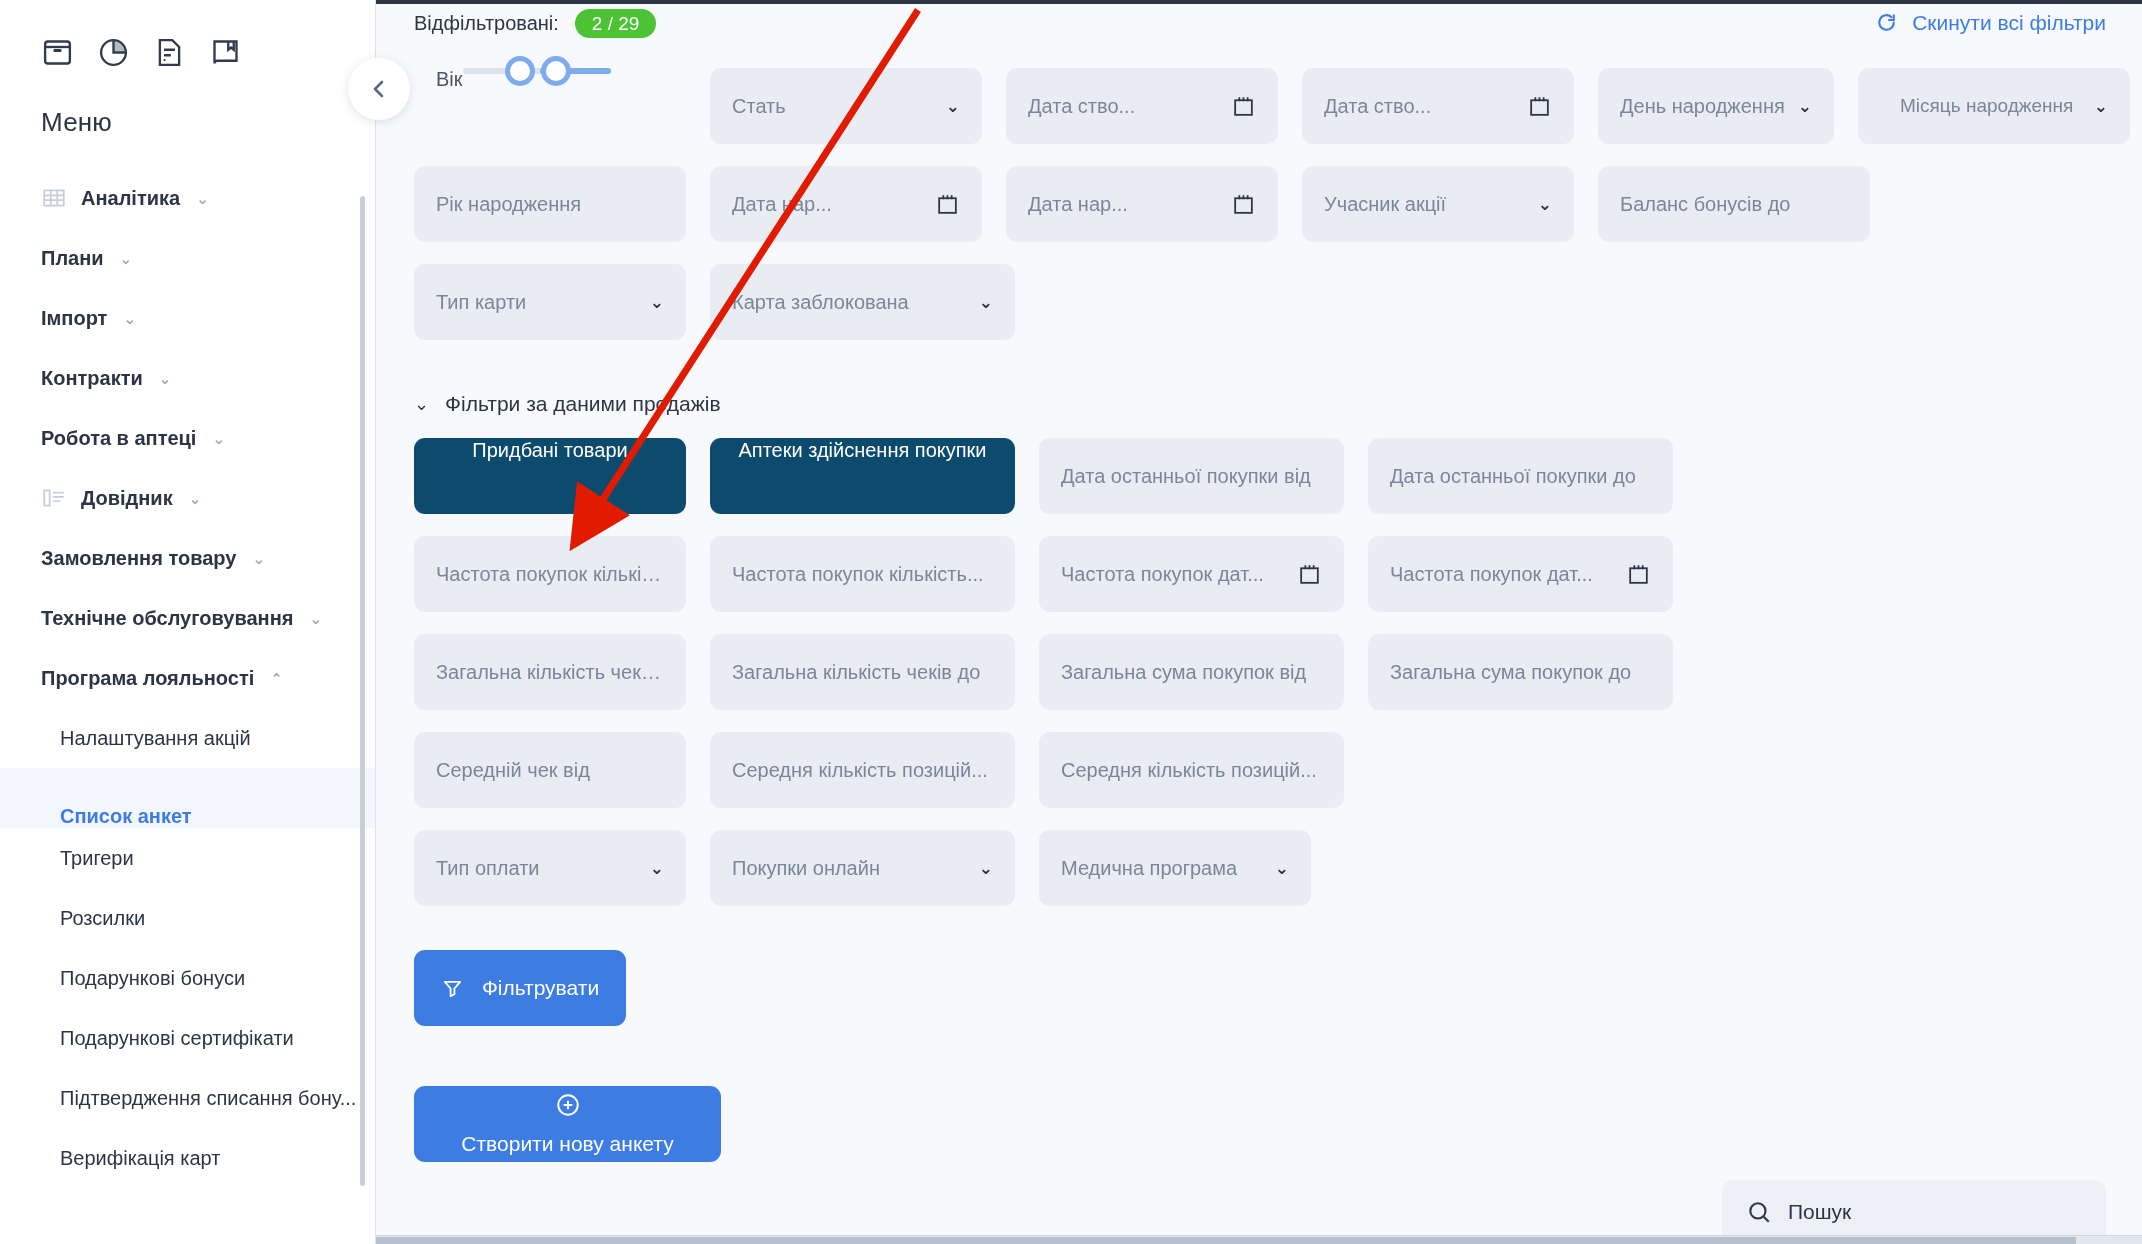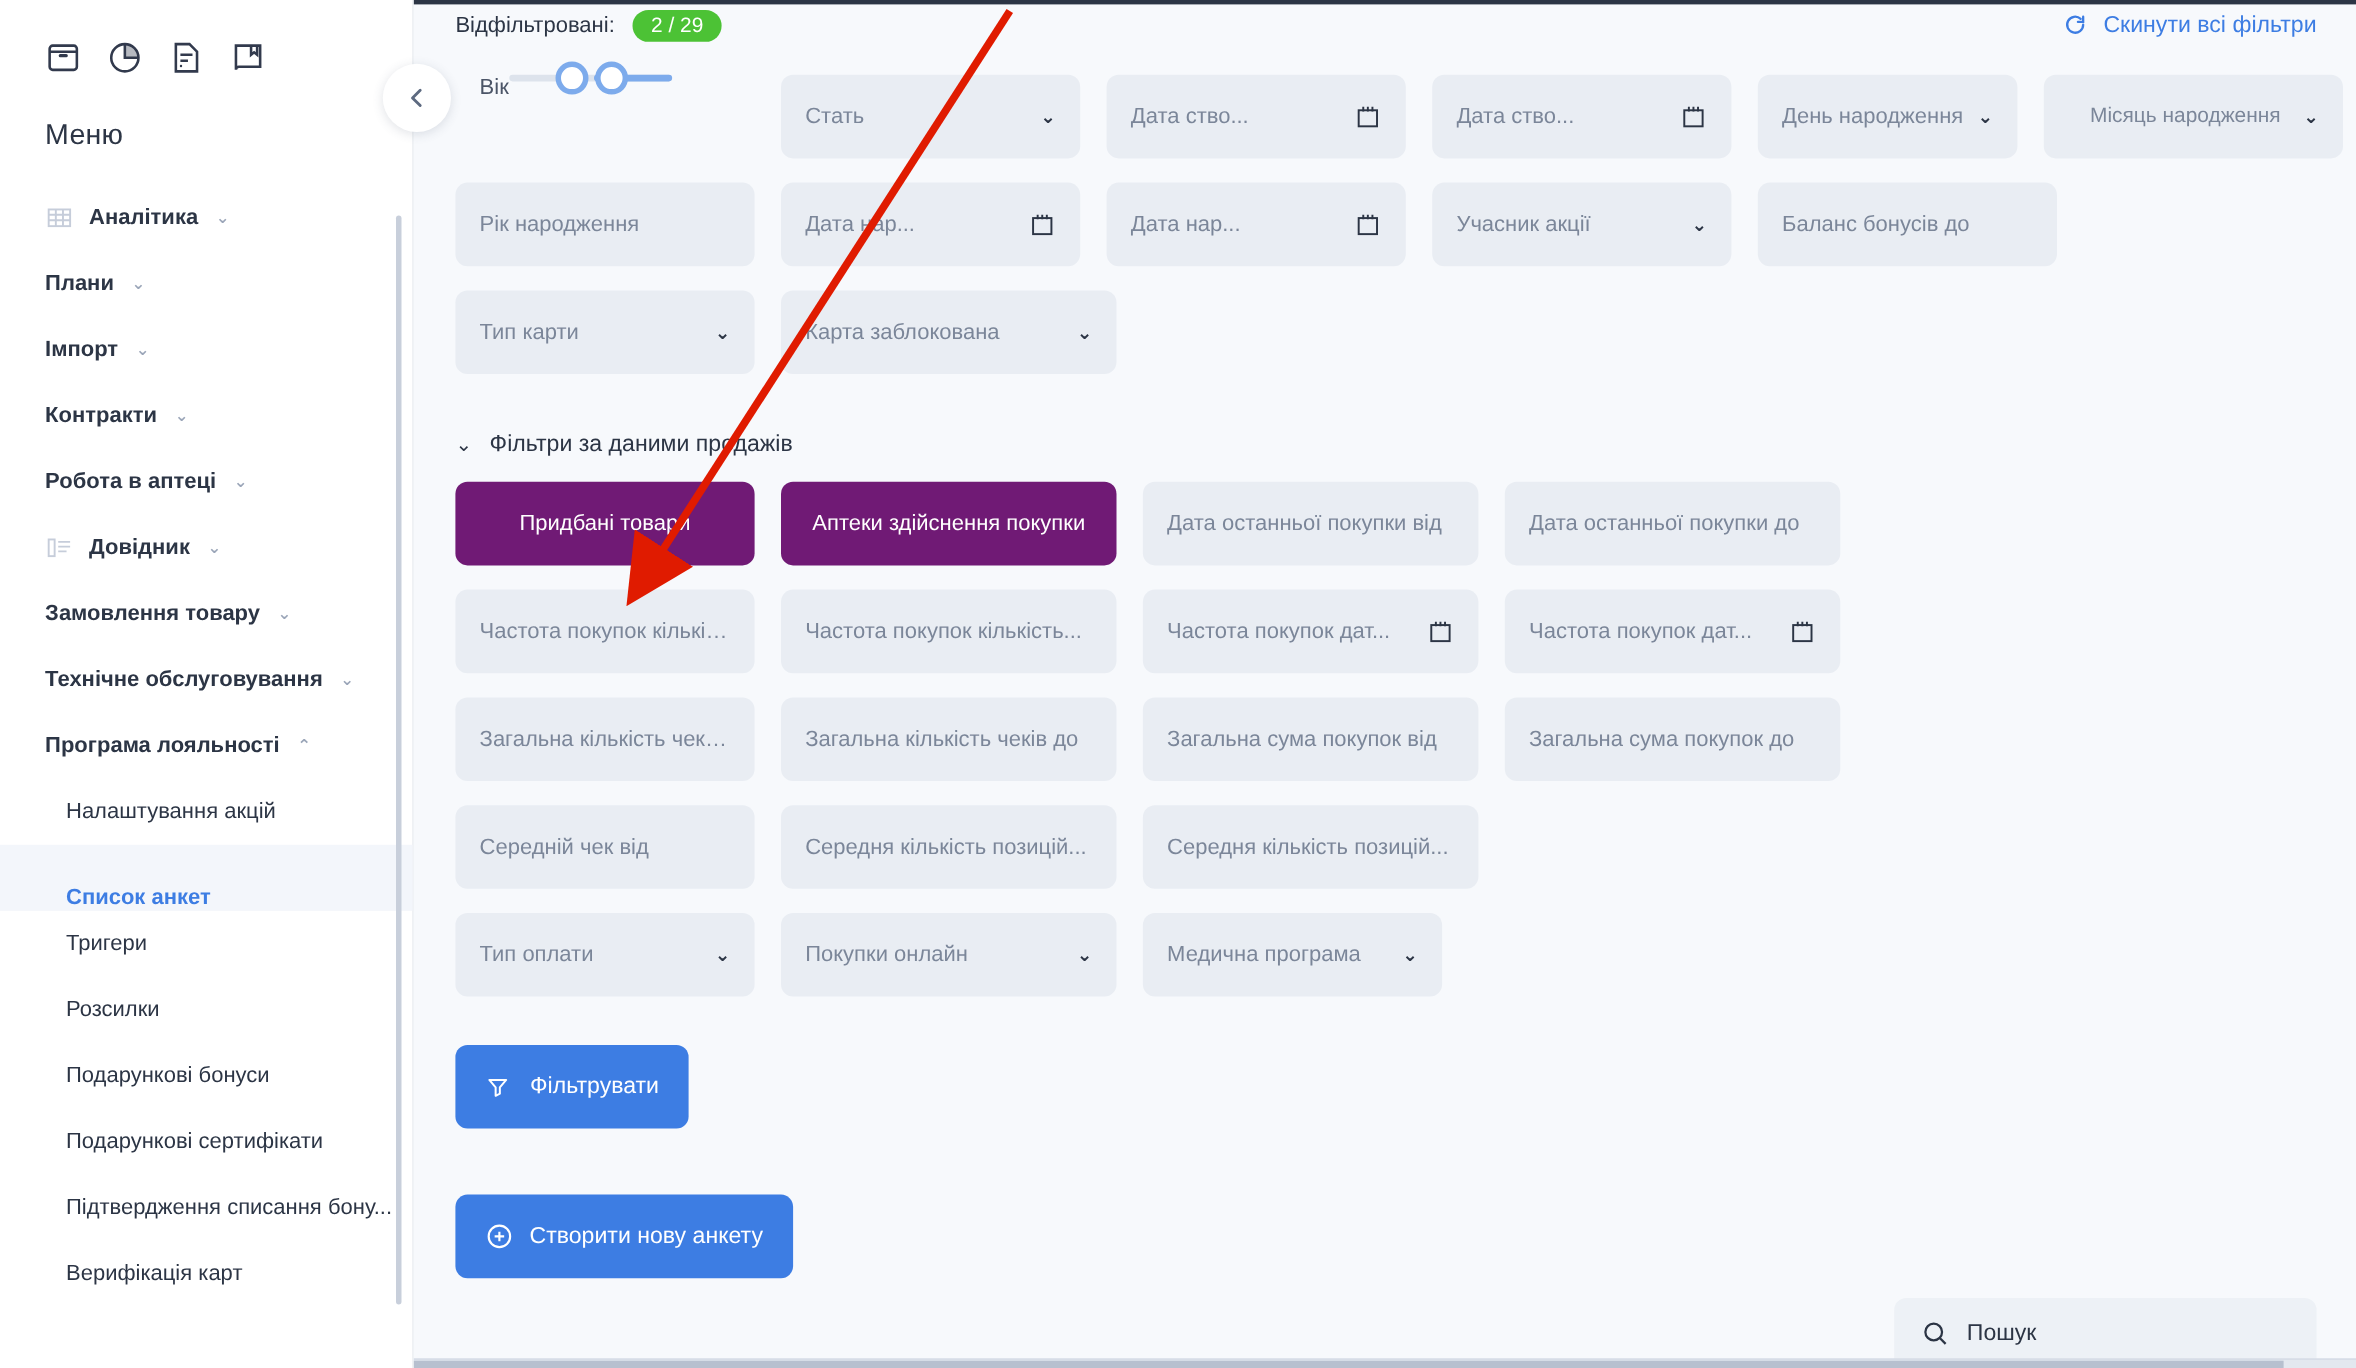--- a/index.html
+++ b/index.html
@@ -118,41 +118,41 @@
   .slider .knob.k1 { left: 42px; }
   .slider .knob.k2 { left: 78px; }
 
   .section-head {
     display: flex; align-items: center; gap: 16px;
     margin-top: 52px; font-size: 21px; color: #2c3545; cursor: pointer;
   }
   .section-head .sc { font-size: 18px; color: #2c3545; }
 
   .btn-blue {
-    background: #701a75; color: #ffffff; border-radius: 11px;
-    display: flex; align-items: center; justify-content: center;
+    background: #0c4a6e; color: #ffffff; border-radius: 11px;
+    display: flex; justify-content: center;
     text-align: center; font-size: 20px; height: 76px; cursor: pointer;
     padding: 0 14px; line-height: 1.2; flex: 0 0 auto;
   }
   .btn-blue.w272 { width: 272px; }
   .btn-blue.w305 { width: 305px; }
 
   .btn-filter {
     margin-top: 44px; width: 212px; height: 76px;
     background: #3d7de3; color: #ffffff; border-radius: 11px;
     display: flex; align-items: center; justify-content: center; gap: 18px;
     font-size: 21px; cursor: pointer;
   }
   .btn-filter svg { width: 23px; height: 23px; }
 
   .btn-create {
     margin-top: 60px; width: 307px; height: 76px;
     background: #3d7de3; color: #ffffff; border-radius: 11px;
     display: flex; align-items: center; justify-content: center; gap: 14px;
-    font-size: 21px; cursor: pointer;
+    font-size: 21px; cursor: pointer; flex-direction: column;
   }
   .btn-create svg { width: 26px; height: 26px; }
 
   .search-box {
     position: absolute; right: 36px; bottom: 0px; width: 384px; height: 64px;
     background: #edf1f6; border-radius: 11px 11px 0 0;
     display: flex; align-items: center; gap: 16px; padding: 0 24px;
     color: #2c3545; font-size: 21px; cursor: text;
   }
   .search-box svg { width: 26px; height: 26px; flex: 0 0 26px; }

